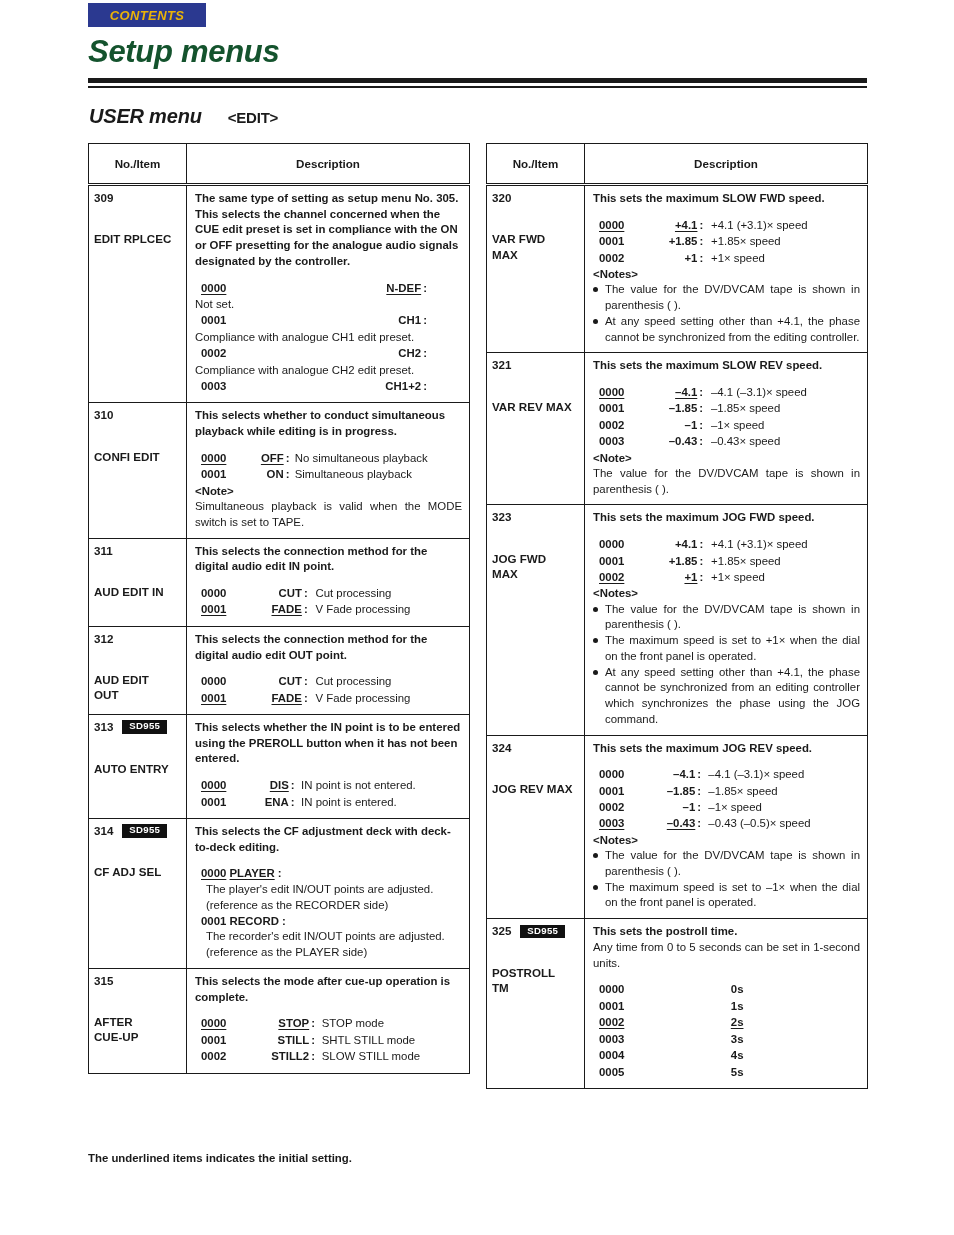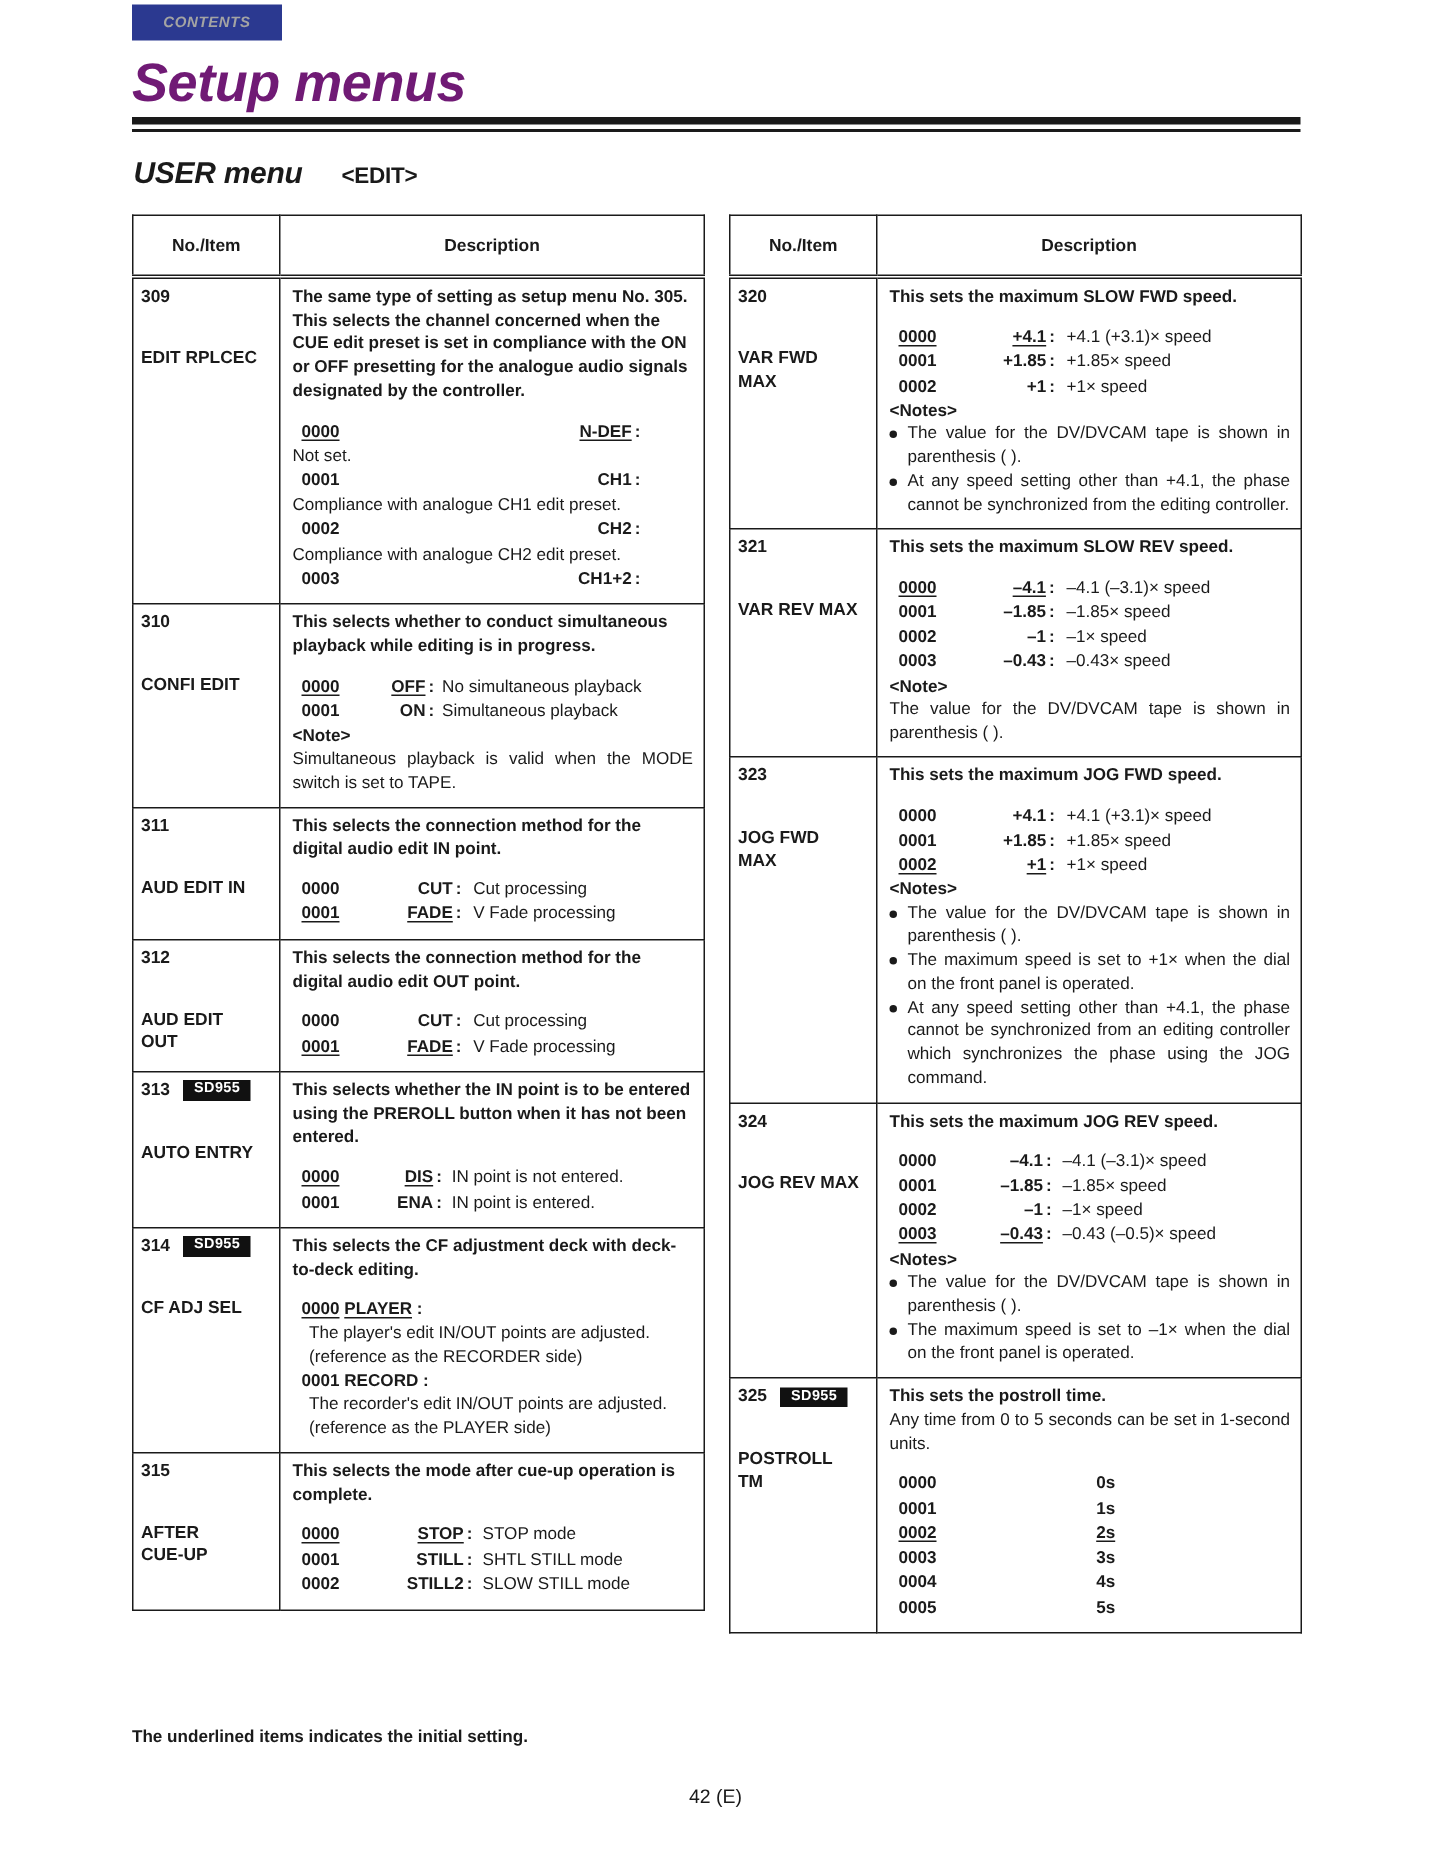--- a/index.html
+++ b/index.html
@@ -9,34 +9,34 @@
     background:#ffffff;
     font-family:"Liberation Sans","DejaVu Sans",sans-serif;
     color:#1a1a1a;
     -webkit-font-smoothing:antialiased;
   }
   .page{position:relative;width:954px;height:1235px;overflow:hidden;}
 
   
   .contents-tab{
     position:absolute;left:88px;top:3px;
-    width:100px;height:24px;
+    width:118px;height:24px;
     background:#2b3990;
-    color:#a3a3a3;
+    color:#eab308;
     font-style:italic;
     font-weight:bold;
-    font-size:10px;
+    font-size:13px;
     letter-spacing:.4px;
     display:flex;align-items:center;justify-content:center;
   }
   .doc-title{
     position:absolute;left:88px;top:34px;
-    font-size:36px;font-weight:bold;font-style:italic;
+    font-size:31px;font-weight:bold;font-style:italic;
     letter-spacing:-.3px;
-    color:#701a75;
+    color:#14532d;
   }
   .rule-thick{
     position:absolute;left:88px;top:78px;width:779px;height:5px;background:#1a1a1a;
   }
   .rule-thin{
     position:absolute;left:88px;top:86px;width:779px;height:2px;background:#1a1a1a;
   }
   .section-head{
     position:absolute;left:89px;top:105px;
     display:flex;align-items:baseline;
@@ -573,15 +573,14 @@
                   <td class="val"><span class="">5s</span></td>
                 </tr>
               </tbody>
             </table>
           </td>
         </tr>
       </tbody>
   </table>
 
   <div class="footnote">The underlined items indicates the initial setting.</div>
-  <div class="pageno">42 (E)</div>
 
 </div>
 
 </body></html>

